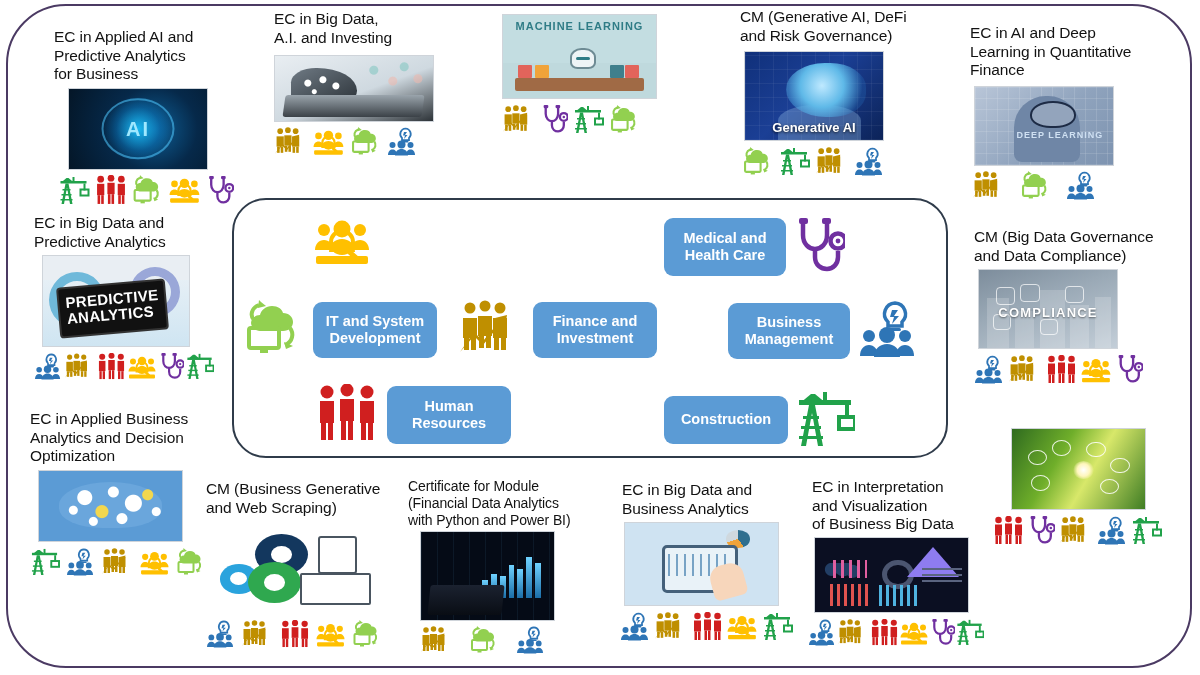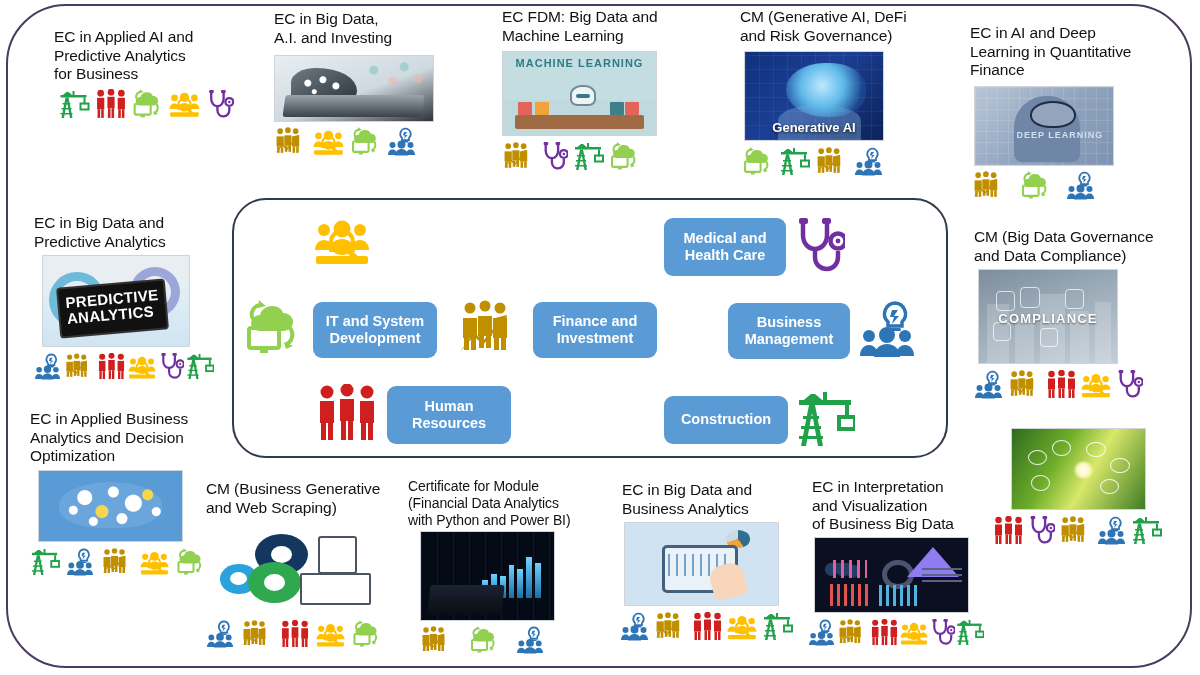--- a/index.html
+++ b/index.html
@@ -336,20 +336,25 @@
         </g>
           </svg>
       </span>
     </div>
   </div>
 
   <div class="card" style="left:54px;top:28px;width:200px;">
     <div class="title">EC in Applied AI and
 Predictive Analytics
 for Business</div>
+    <div class="thumb tn-ai" style="width:140px;height:82px;margin-left:14px;">
+      <div class="glow"></div>
+        <div class="circ"></div>
+      <div class="lbl">AI</div>
+    </div>
     <div class="iconrow" style="margin-left:4px;">
       <svg width="32" height="30" viewBox="0 0 58 60">
           <g fill="#21A24A">
             <path d="M14 6h4l12 10H2z"></path>
             <rect x="2" y="12" width="52" height="5"></rect>
             <rect x="26" y="4" width="4" height="10"></rect>
             <rect x="48" y="17" width="4" height="14"></rect>
             <rect x="42" y="29" width="16" height="12" fill="none" stroke="#21A24A" stroke-width="4"></rect>
             <path d="M12 17l-8 41h5l6-33 6 33h5l-8-41z"></path>
             <rect x="6" y="28" width="16" height="3"></rect>
@@ -469,22 +474,20 @@
             <circle cx="46" cy="36" r="6"></circle>
             <path d="M37 56c0-7 4-11 9-11s9 4 9 11z"></path>
             <circle cx="28" cy="35" r="8"></circle>
             <path d="M15 57c0-8 6-13 13-13s13 5 13 13z"></path>
           </g>
         </svg>
     </div>
   </div>
 
   <div class="card" style="left:502px;top:8px;width:190px;">
-    <div class="title">EC FDM: Big Data and
-Machine Learning</div>
     <div class="thumb tn-ml" style="width:155px;height:85px;margin-top:6px;">
       <div class="sky"></div>
       <div class="mltxt">MACHINE LEARNING</div>
       <div class="bot"></div>
         <div class="desk"></div>
       <div class="book" style="left:10%;background:#e2645b;"></div>
       <div class="book" style="left:21%;background:#f0a33a;"></div>
       <div class="book" style="left:70%;background:#3f7f8c;"></div>
       <div class="book" style="left:80%;background:#e2645b;"></div>
     </div>
@@ -1161,21 +1164,21 @@
             <rect x="4" y="38" width="20" height="3"></rect>
             <rect x="2" y="48" width="24" height="3"></rect>
           </g>
         </svg>
     </div>
   </div>
 
   <div class="card" style="left:974px;top:228px;width:205px;">
     <div class="title">CM (Big Data Governance
 and Data Compliance)</div>
-    <div class="thumb tn-comp" style="width:140px;height:95px;margin-top:4px;margin-left:4px;">
+    <div class="thumb tn-comp" style="width:140px;height:80px;margin-top:4px;margin-left:4px;">
       <div class="bldg" style="left:6%;width:16%;height:64%"></div>
       <div class="bldg" style="left:26%;width:14%;height:48%"></div>
       <div class="bldg" style="left:44%;width:18%;height:74%"></div>
       <div class="bldg" style="left:66%;width:14%;height:56%"></div>
       <div class="bldg" style="left:84%;width:12%;height:66%"></div>
       <div class="ic" style="left:12%;top:22%;width:13%;height:20%"></div>
       <div class="ic" style="left:30%;top:18%;width:13%;height:20%"></div>
       <div class="ic" style="left:62%;top:20%;width:13%;height:20%"></div>
       <div class="ic" style="left:10%;top:56%;width:12%;height:18%"></div>
       <div class="ic" style="left:44%;top:62%;width:12%;height:18%"></div>

